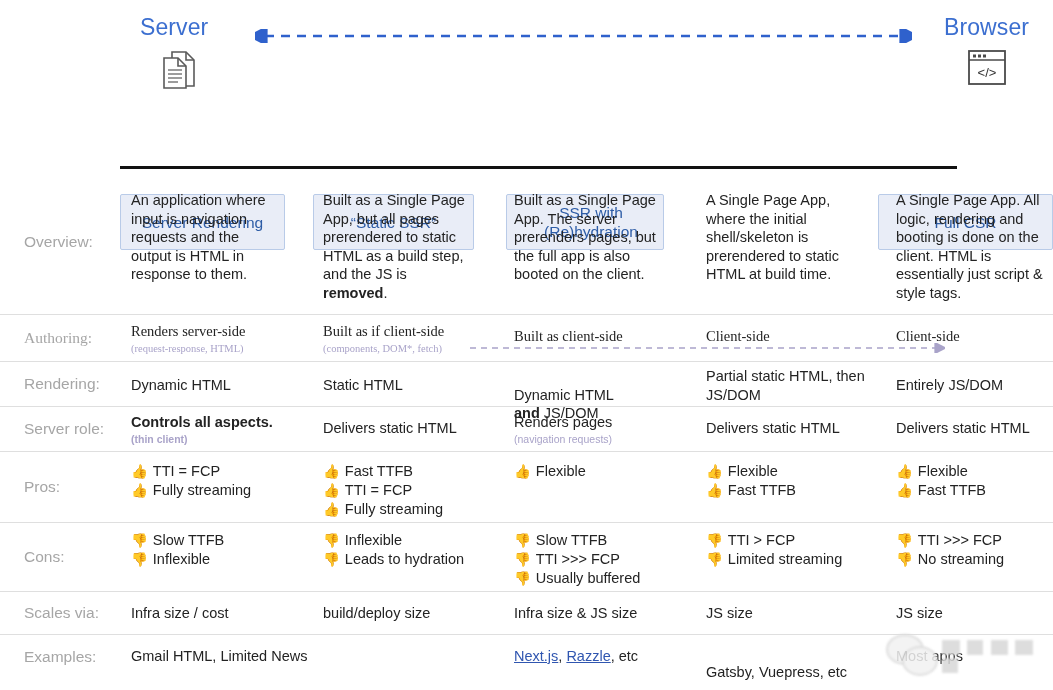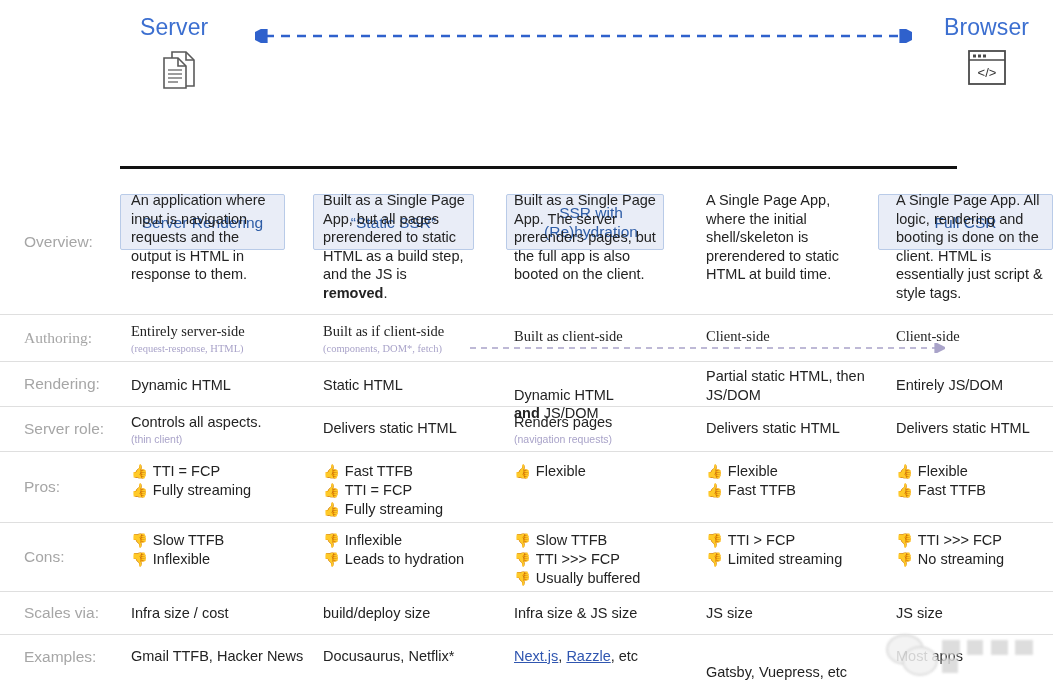--- a/index.html
+++ b/index.html
@@ -274,21 +274,21 @@
           <defs>
             <marker id="ahP" markerWidth="8" markerHeight="8" refX="1" refY="4" orient="auto">
               <path d="M0,0 L0,8 L8,4 Z" fill="#a9a3c9"></path>
             </marker>
           </defs>
           <line x1="0" y1="5" x2="466" y2="5" stroke="#a9a3c9" stroke-width="1.6" stroke-dasharray="6 5" marker-end="url(#ahP)"></line>
         </svg>
       </div>
 
       <div class="cell" style="left:131px;top:7px;width:175px;">
-        <span>Entirely server-side</span>
+        <span>Renders server-side</span>
         <span class="sub">(request-response, HTML)</span>
       </div>
       <div class="cell" style="left:323px;top:7px;width:175px;">
         <span>Built as if client-side</span>
         <span class="sub">(components, DOM*, fetch)</span>
       </div>
       <div class="cell" style="left:514px;top:12px;width:175px;">
         <span>Built as client-side</span>
       </div>
       <div class="cell" style="left:706px;top:12px;width:175px;">
@@ -314,21 +314,21 @@
       <div class="cell" style="left:706px;top:5px;width:160px;">
         <span>Partial static HTML, then JS/DOM</span>
       </div>
       <div class="cell" style="left:896px;top:14px;width:175px;">
         <span>Entirely JS/DOM</span>
       </div>
     </div>
 
     <div class="row" style="height:45px;">
       <div class="row-label">Server role:</div>
-      <div class="cell" style="left:131px;top:6px;width:185px;">
+      <div class="cell" style="left:131px;top:6px;width:185px;font-weight:bold;">
         <span>Controls all aspects.</span>
         <span class="sub">(thin client)</span>
       </div>
       <div class="cell" style="left:323px;top:12px;width:185px;">
         <span>Delivers static HTML</span>
       </div>
       <div class="cell" style="left:514px;top:6px;width:185px;">
         <span>Renders pages</span>
         <span class="sub">(navigation requests)</span>
       </div>
@@ -467,24 +467,21 @@
         <span>JS size</span>
       </div>
       <div class="cell" style="left:896px;top:12px;width:185px;">
         <span>JS size</span>
       </div>
     </div>
 
     <div class="row" style="height:44px;">
       <div class="row-label">Examples:</div>
       <div class="cell" style="left:131px;top:12px;width:200px;">
-        <span>Gmail TTFB, Hacker News</span>
-      </div>
-      <div class="cell" style="left:323px;top:12px;width:200px;">
-        <span>Docusaurus, Netflix*</span>
+        <span>Gmail HTML, Limited News</span>
       </div>
       <div class="cell" style="left:514px;top:12px;width:200px;">
         <a class="lnk" href="#">Next.js</a><span>, </span><a class="lnk" href="#">Razzle</a><span>, etc</span>
       </div>
       <div class="cell" style="left:706px;top:28px;width:200px;">
         <span>Gatsby, Vuepress, etc</span>
       </div>
       <div class="cell" style="left:896px;top:12px;width:200px;">
         <span>Most apps</span>
       </div>

